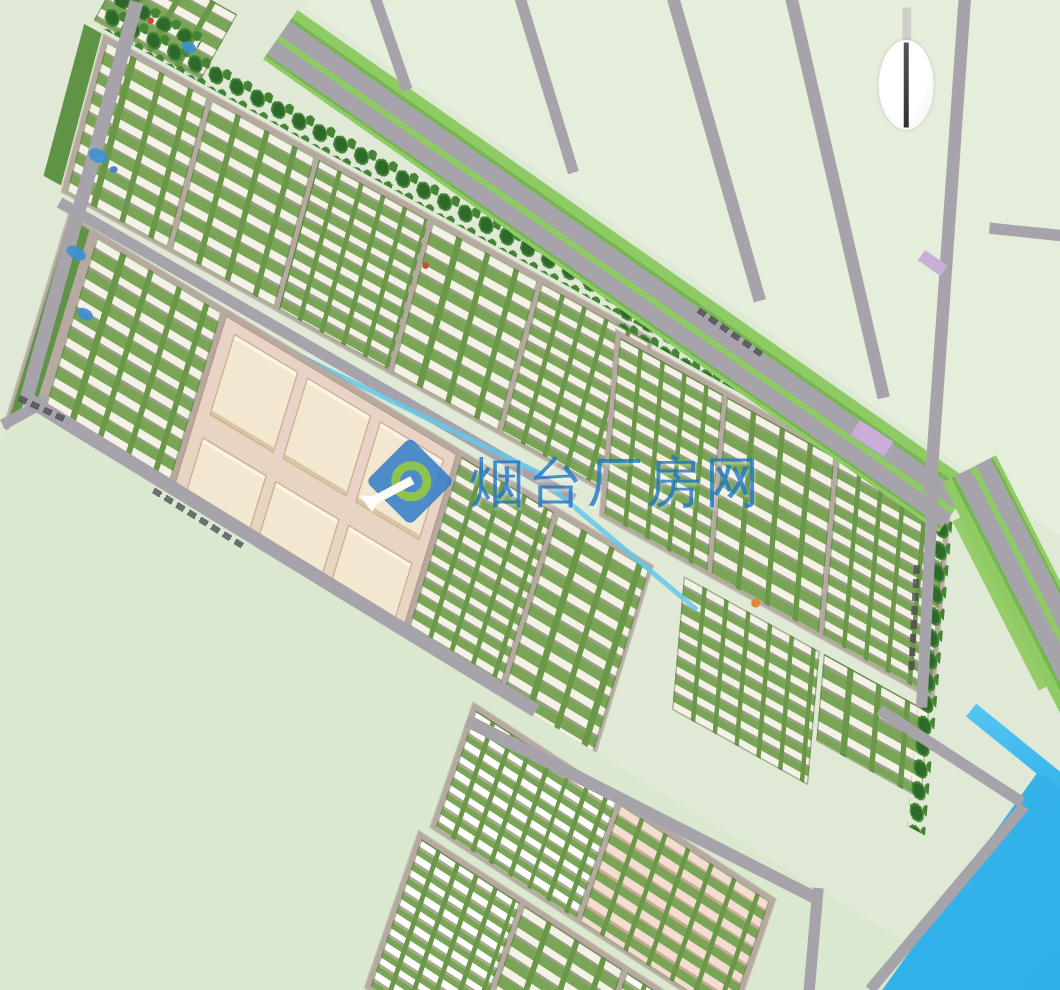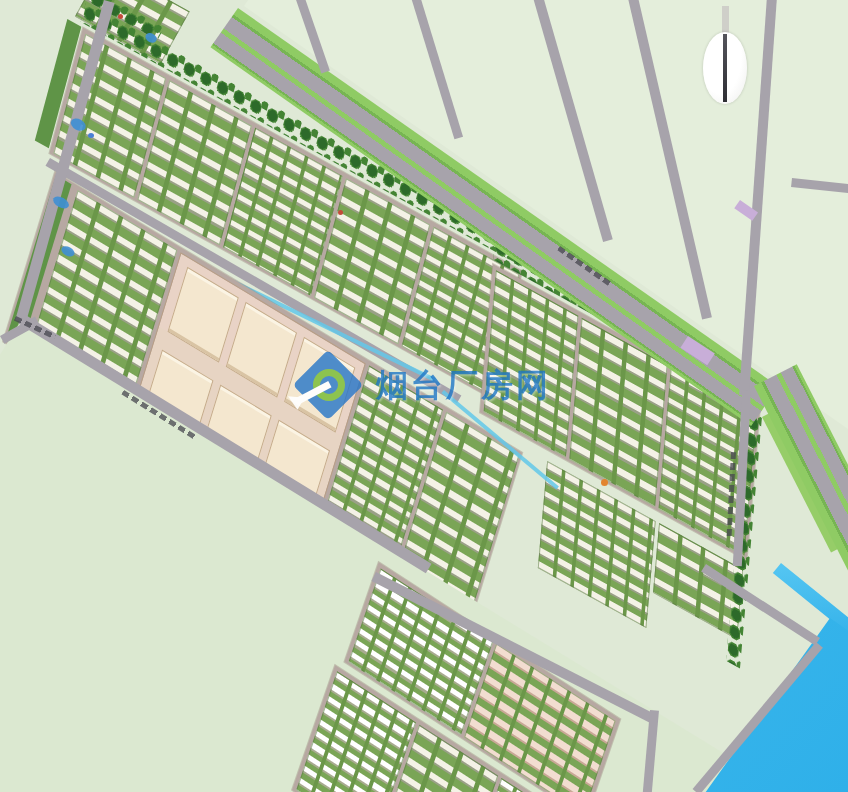--- a/index.html
+++ b/index.html
@@ -97,21 +97,21 @@
   
   .wm{left:292px;top:344px;width:300px;height:84px;display:flex;align-items:center;gap:10px;opacity:.92;}
   .wm-logo{position:relative;width:74px;height:74px;flex:0 0 74px;}
   .wm-d{position:absolute;left:11px;top:11px;width:50px;height:50px;border-radius:5px;
         transform:rotate(45deg);background:rgba(40,118,200,.88);}
   .wm-ring{position:absolute;left:21px;top:20px;width:32px;height:32px;border-radius:50%;
         border:7px solid rgba(138,197,62,.95);box-sizing:border-box;}
   .wm-bar{position:absolute;left:4px;top:40px;width:36px;height:7px;background:#fff;transform:rotate(-28deg);}
   .wm-ah{position:absolute;left:-5px;top:44px;width:0;height:0;border-top:7px solid transparent;
         border-bottom:7px solid transparent;border-right:15px solid #fff;transform:rotate(30deg);}
-  .wm-text{font-size:32px;font-weight:bold;color:rgba(26,116,198,.85);letter-spacing:3px;
+  .wm-text{font-size:44px;font-weight:normal;color:rgba(26,116,198,.85);letter-spacing:3px;
         white-space:nowrap;text-shadow:1px 2px 2px rgba(255,255,255,.4);}
 
   
   .compass{left:700px;top:6px;width:52px;height:100px;}
   .compass-stub{left:22px;top:0;width:7px;height:30px;background:#cfcfc9;}
   .compass-oval{left:3px;top:26px;width:44px;height:72px;border-radius:50%;
         background:radial-gradient(ellipse at 40% 35%, #ffffff 55%, #ececea);
         box-shadow:0 0 3px rgba(0,0,0,.18);}
   .compass-needle{left:23px;top:28px;width:4px;height:68px;
         background:linear-gradient(180deg,#55555c,#2e2e34);}

